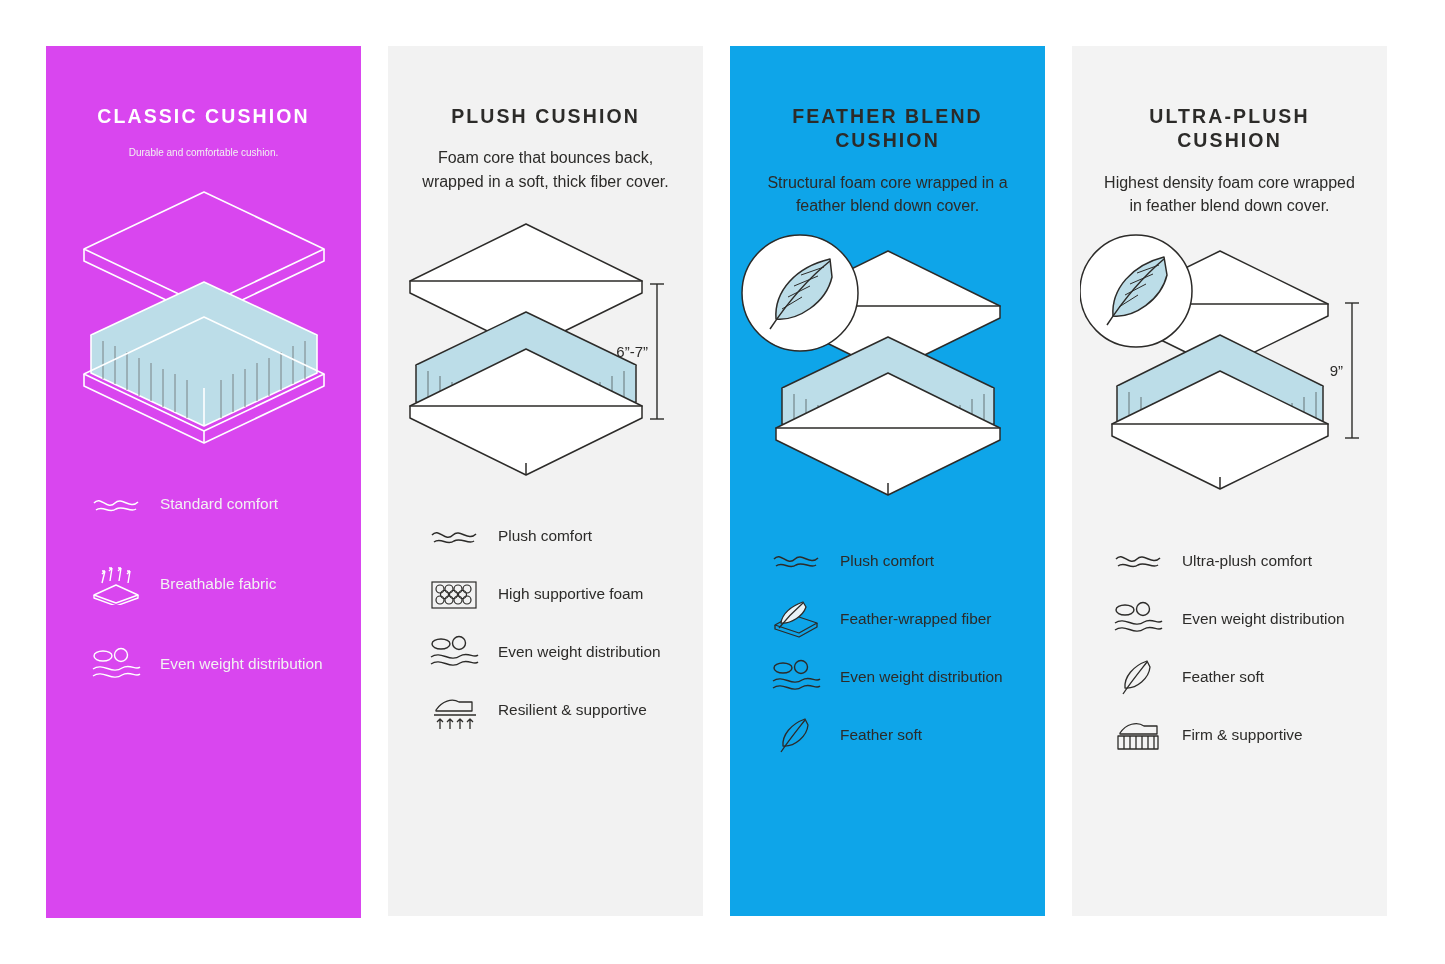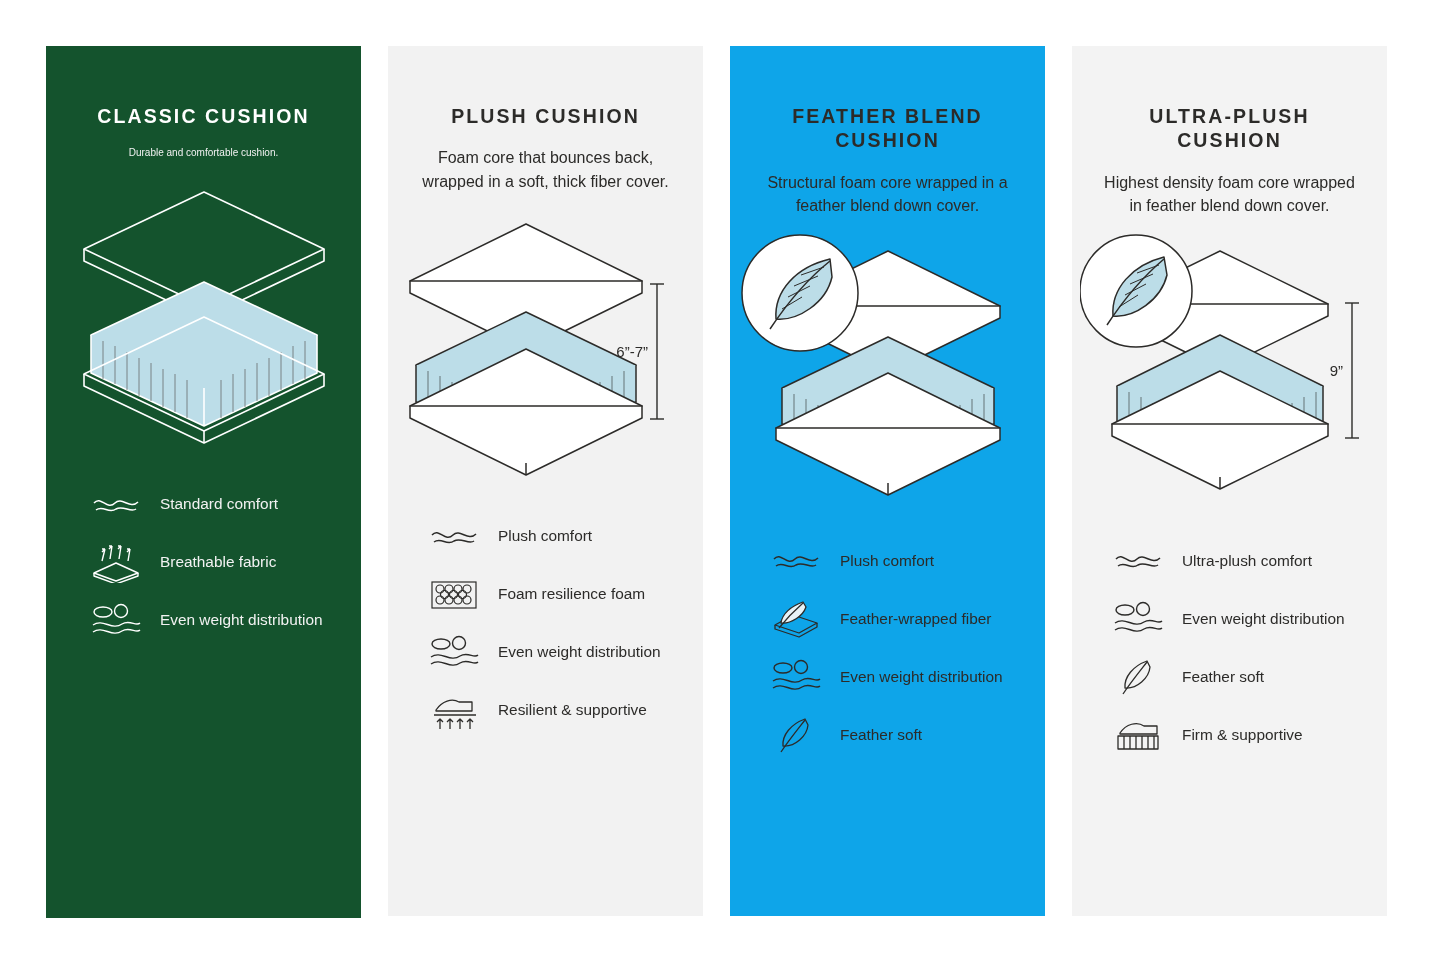--- a/index.html
+++ b/index.html
@@ -19,21 +19,21 @@
     gap: 27px;
   }
   .card {
     position: relative;
     width: 315px;
     height: 870px;
     background: #f2f2f2;
     overflow: hidden;
   }
   .card.dark {
-    background: #14532d;
+    background: #d946ef;
     width: 315px;
     height: 872px;
   }
   .card.light-a { background: #f2f2f2; }
   .card.light-b { background: #0ea5e9; }
   .card.light-c { background: #f3f3f3; }
 
   .card-title {
     text-align: center;
     font-size: 19.5px;
@@ -64,21 +64,21 @@
   .diagram-wrap svg { display: block; margin: 0 auto; }
 
   
   .features {
     margin: 18px 0 0 0;
     padding: 0 18px 0 38px;
     display: flex;
     flex-direction: column;
     gap: 18px;
   }
-  .card.dark .features { padding-left: 42px; gap: 18px; }
+  .card.dark .features { padding-left: 42px; gap: 40px; }
   .feature {
     display: flex;
     align-items: center;
     gap: 16px;
   }
   .feature-icon {
     width: 56px;
     min-width: 56px;
     height: 40px;
     display: flex;
@@ -256,21 +256,21 @@
               <circle cx="12" cy="23" r="4"></circle>
                 <circle cx="21" cy="23" r="4"></circle>
                 <circle cx="30" cy="23" r="4"></circle>
                 <circle cx="39" cy="23" r="4"></circle>
               <circle cx="16.5" cy="17.5" r="4"></circle>
                 <circle cx="25.5" cy="17.5" r="4"></circle>
                 <circle cx="34.5" cy="17.5" r="4"></circle>
             </g>
           </svg>
         </span>
-        <span class="feature-label">Foam resilience foam</span>
+        <span class="feature-label">High supportive foam</span>
       </div>
       <div class="feature">
         <span class="feature-icon">
           <svg width="52" height="40" viewBox="0 0 52 40" fill="none" stroke="#2c2b29" stroke-width="1.4">
             <ellipse cx="13" cy="11" rx="9" ry="5"></ellipse>
             <circle cx="31" cy="10" r="6.5"></circle>
             <path d="M3 24 C13 17, 22 30, 32 23 C40 18, 46 26, 50 22"></path>
             <path d="M3 31 C13 24, 22 37, 32 30 C40 25, 46 33, 50 29"></path>
           </svg>
         </span>

